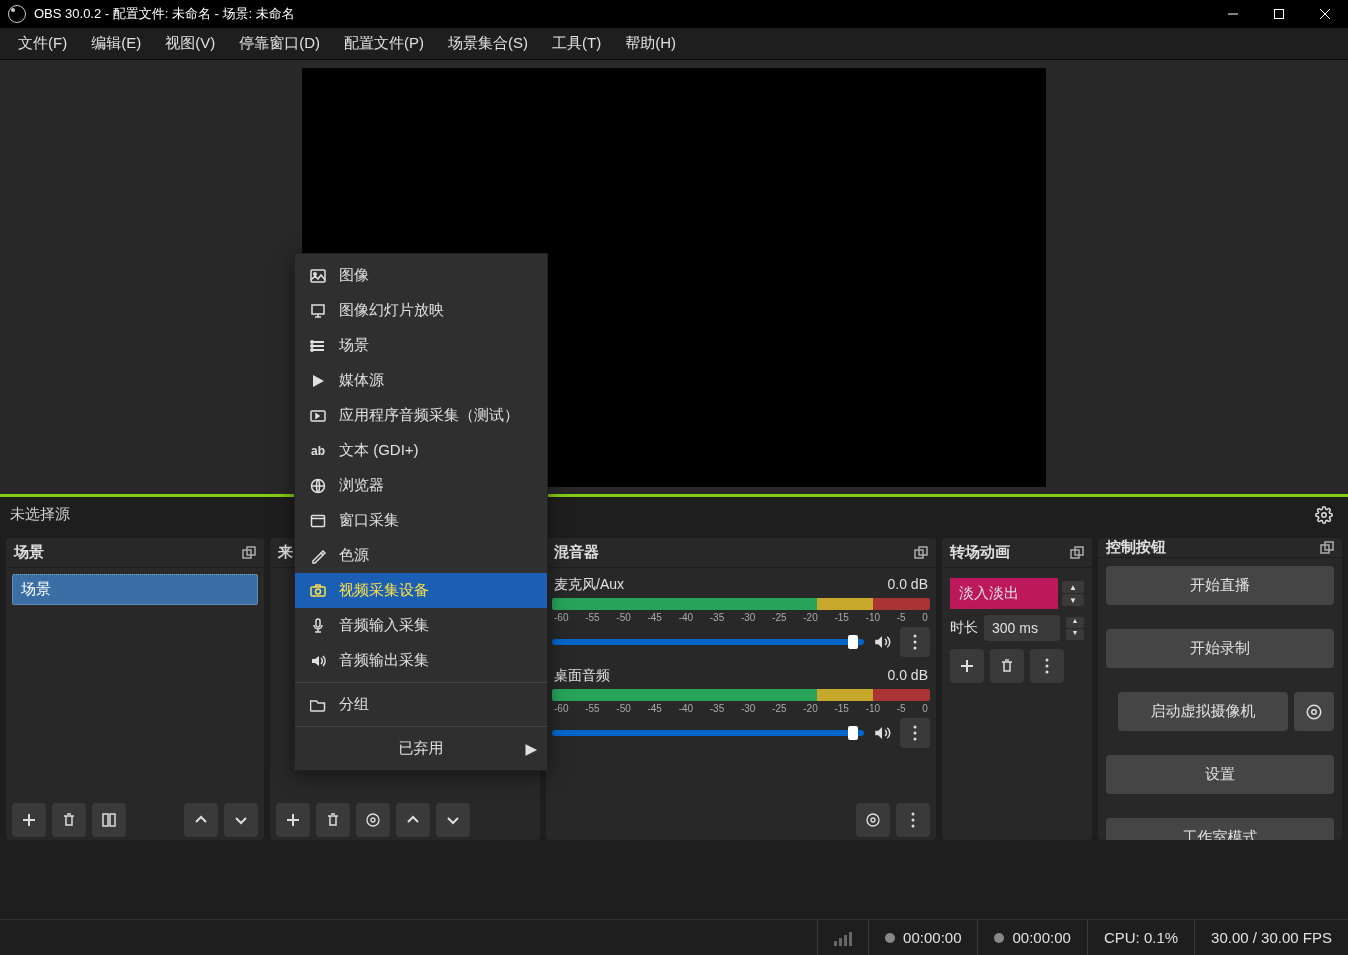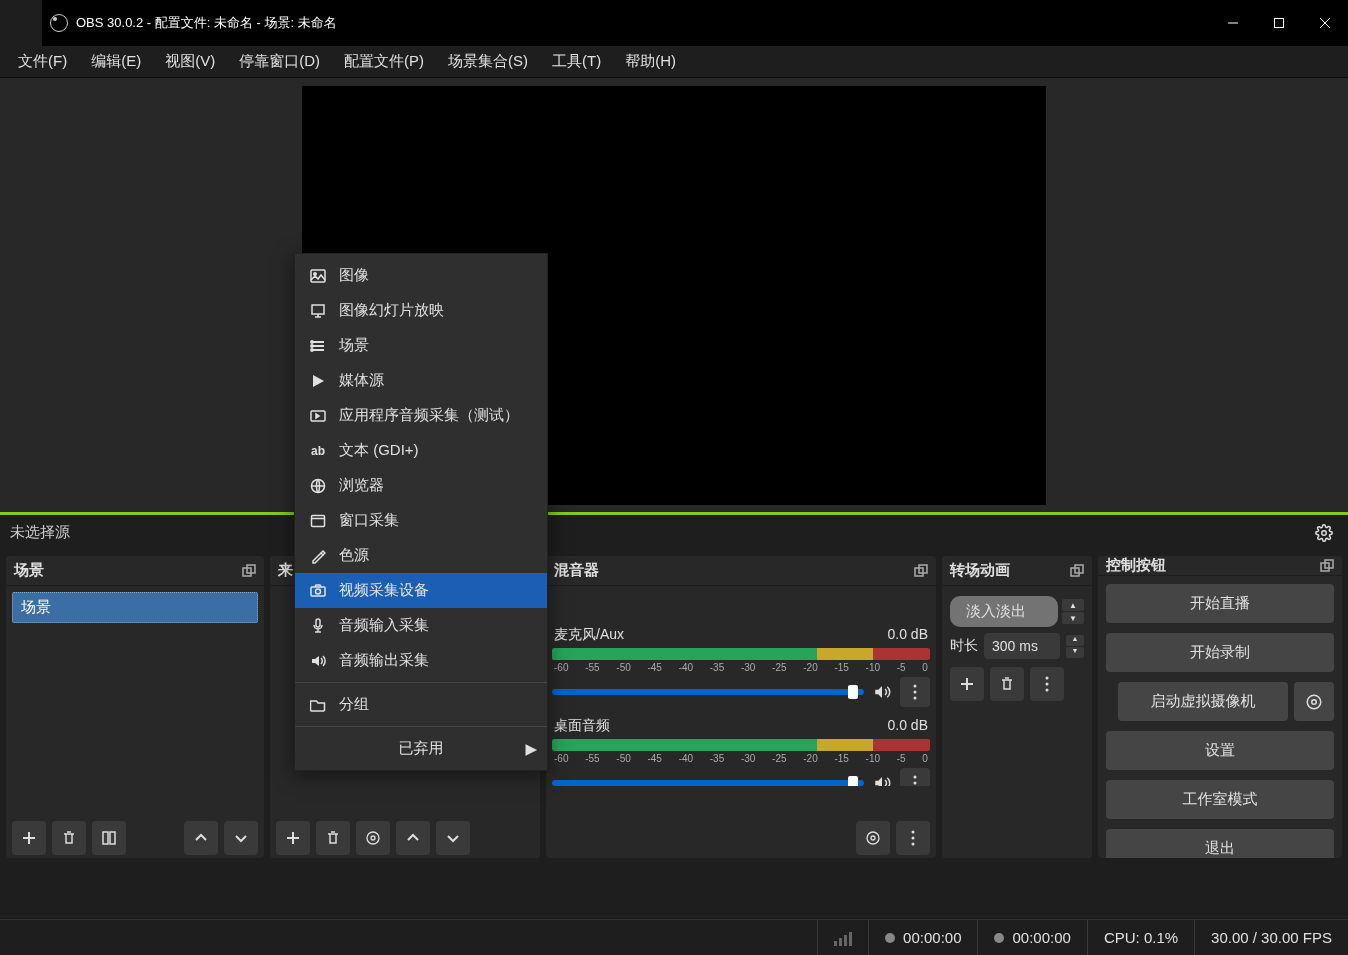--- a/index.html
+++ b/index.html
@@ -1,19 +1,19 @@
 <!DOCTYPE html>
 <html><head>
 <meta charset="utf-8">
 <style>
 * { margin:0; padding:0; box-sizing:border-box; font-family:"Segoe UI","Microsoft YaHei",sans-serif; user-select:none; }
 body { background:#1e1e1e; color:#e0e0e0; width:1348px; height:955px; overflow:hidden; font-size:14px; }
 
 
-.titlebar { height:46px; background:#000; display:flex; align-items:center; padding:0 0 0 8px;margin-left:42px; }
+.titlebar { height:28px; background:#000; display:flex; align-items:center; padding:0 0 0 8px; }
 .titlebar .logo { width:18px; height:18px; border:1.5px solid #ccc; border-radius:50%; position:relative; margin-right:8px; }
 .titlebar .logo::after { content:""; position:absolute; width:4px; height:4px; background:#ccc; border-radius:50%; left:2px; top:2px; }
 .titlebar .title { color:#fff; font-size:13px; flex:1; }
 .win-controls { display:flex; }
 .win-btn { width:46px; height:30px; display:flex; align-items:center; justify-content:center; color:#fff; }
 
 
 .menubar { height:32px; background:#1e1e1e; display:flex; align-items:center; padding:0 6px; border-bottom:1px solid #0a0a0a; }
 .menu-item { padding:6px 12px; color:#e0e0e0; font-size:15px; cursor:pointer; }
 
@@ -30,21 +30,21 @@
 .docks { display:flex; gap:6px; padding:6px 6px 0 6px; height:308px; }
 .dock { background:#282828; border-radius:4px; display:flex; flex-direction:column; overflow:hidden; }
 .dock-head { height:30px; background:#282828; display:flex; align-items:center; padding:0 8px; font-weight:600; font-size:15px; border-bottom:1px solid #1e1e1e; }
 .dock-head .spacer { flex:1; }
 .dock-head .dock-icon { opacity:.8; }
 .dock-body { flex:1; padding:4px; overflow:hidden; position:relative; }
 .dock-foot { height:40px; display:flex; align-items:center; gap:6px; padding:0 6px; }
 
 .dock.scenes { width:258px; }
 .dock.sources { width:270px; }
-.dock.mixer { width:340px; flex:1;gap:32px; }
+.dock.mixer { width:340px; flex:1; }
 .dock.trans { width:150px; }
 .dock.ctrl  { width:244px; }
 
 
 .scene-item { padding:5px 8px; background:#3a6ea5; color:#fff; border:1px dotted #8ab; border-radius:2px; margin:2px; font-size:15px; }
 
 
 .tbtn { width:34px; height:34px; background:#3a3a3a; border-radius:4px; display:flex; align-items:center; justify-content:center; color:#ddd; cursor:pointer; }
 
 
@@ -56,45 +56,45 @@
 .meter .red { position:absolute; left:85%; top:0; bottom:0; width:15%; background:#a33; }
 .ticks { display:flex; justify-content:space-between; font-size:10px; color:#aaa; padding:0 2px; }
 .mix-row2 { display:flex; align-items:center; gap:6px; margin-top:4px; }
 .slider { flex:1; height:6px; background:#0066cc; border-radius:3px; position:relative; }
 .slider .thumb { position:absolute; right:6px; top:-4px; width:10px; height:14px; background:#fff; border-radius:2px; }
 .spk-btn { width:24px; height:24px; display:flex; align-items:center; justify-content:center; }
 .dots-btn { width:30px; height:30px; background:#3a3a3a; border-radius:4px; display:flex; align-items:center; justify-content:center; }
 
 
 .trans-sel { display:flex; align-items:center; gap:4px; margin:6px 4px; }
-.trans-sel .sel { flex:1; background:#737373; border-radius:10px; padding:6px 16px; font-size:15px; }
+.trans-sel .sel { flex:1; background:#be185d; border-radius:0; padding:6px 9px; font-size:15px; }
 .trans-sel .spin { width:22px; display:flex; flex-direction:column; gap:1px; }
 .trans-sel .spin div { height:12px; background:#3a3a3a; border-radius:2px; display:flex; align-items:center; justify-content:center; font-size:8px; }
 .trans-dur { display:flex; align-items:center; gap:6px; margin:4px 4px; font-size:14px; }
 .trans-dur .val { flex:1; background:#3a3a3a; border-radius:4px; padding:5px 8px; }
 .trans-btns { display:flex; gap:6px; margin:8px 4px; }
 
 
-.ctrl-body { display:flex; flex-direction:column; gap:10px; padding:8px; }
+.ctrl-body { display:flex; flex-direction:column; gap:24px; padding:8px; }
 .ctrl-btn { background:#454545; border-radius:4px; padding:10px 4px; text-align:center; font-size:15px; cursor:pointer; }
 .ctrl-row { display:flex; gap:6px;margin-left:12px; }
 .ctrl-row .ctrl-btn { flex:1; }
 .ctrl-row .gear { width:40px; flex:none; display:flex; align-items:center; justify-content:center; }
 
 
 .statusbar { position:absolute; bottom:0; left:0; right:0; height:36px; background:#1e1e1e; display:flex; align-items:center; justify-content:flex-end; gap:0; font-size:15px; border-top:1px solid #333; }
 .stat { padding:0 16px; border-left:1px solid #3a3a3a; height:100%; display:flex; align-items:center; gap:8px; }
 .dot { width:10px; height:10px; border-radius:50%; background:#888; }
 .bars { display:flex; align-items:flex-end; gap:2px; height:16px; }
 .bars div { width:3px; background:#666; }
 
 
 .ctx { position:absolute; left:294px; top:253px; width:254px; background:#2f2f2f; border:1px solid #222; box-shadow:0 4px 18px rgba(0,0,0,.5); z-index:50; padding:4px 0; }
 .ctx-item { display:flex; align-items:center; gap:12px; padding:8px 14px; font-size:15px; cursor:pointer; }
-.ctx-item.sel { background:#1a5fb4; color:#e5e5e5; }
+.ctx-item.sel { background:#1a5fb4; color:#fde047; }
 .ctx-item .ci { width:18px; display:flex; justify-content:center; }
 .ctx-sep { height:1px; background:#444; margin:4px 0; }
 .ctx-item.sub { justify-content:center; position:relative; }
 .ctx-item.sub .arrow { position:absolute; right:10px; }
 
 svg { display:block; }
 </style>
 </head>
 <body>
 

